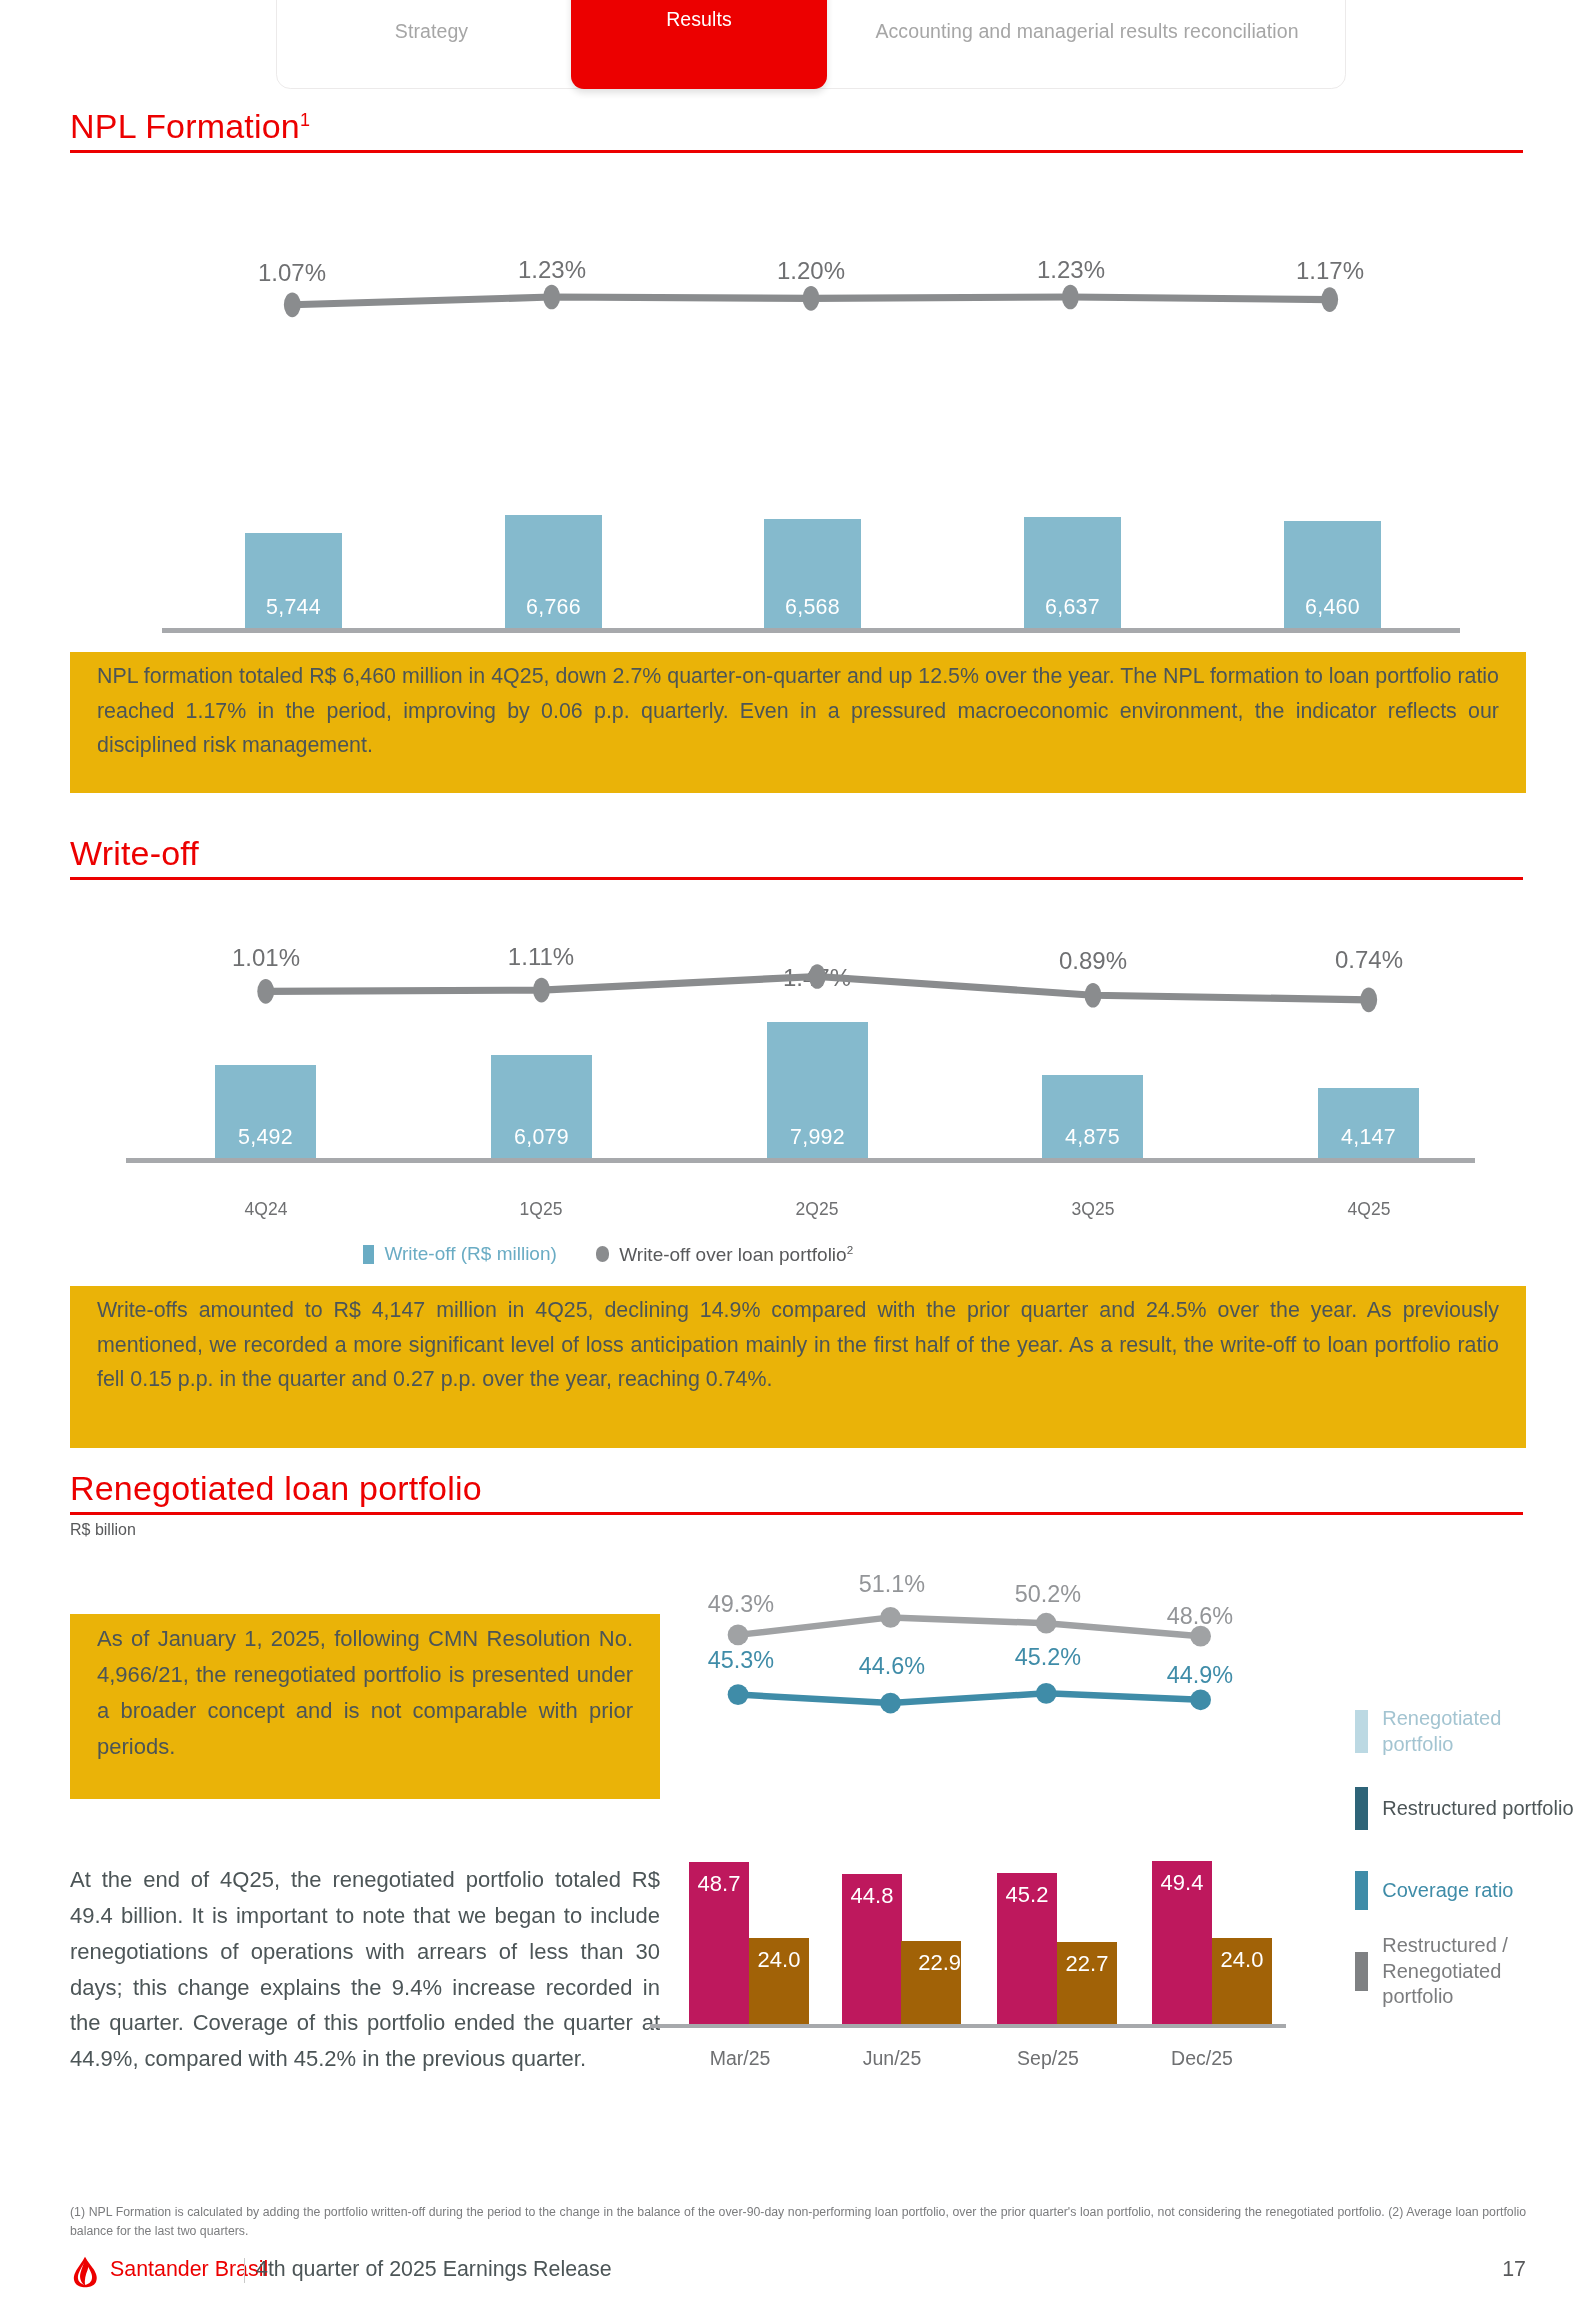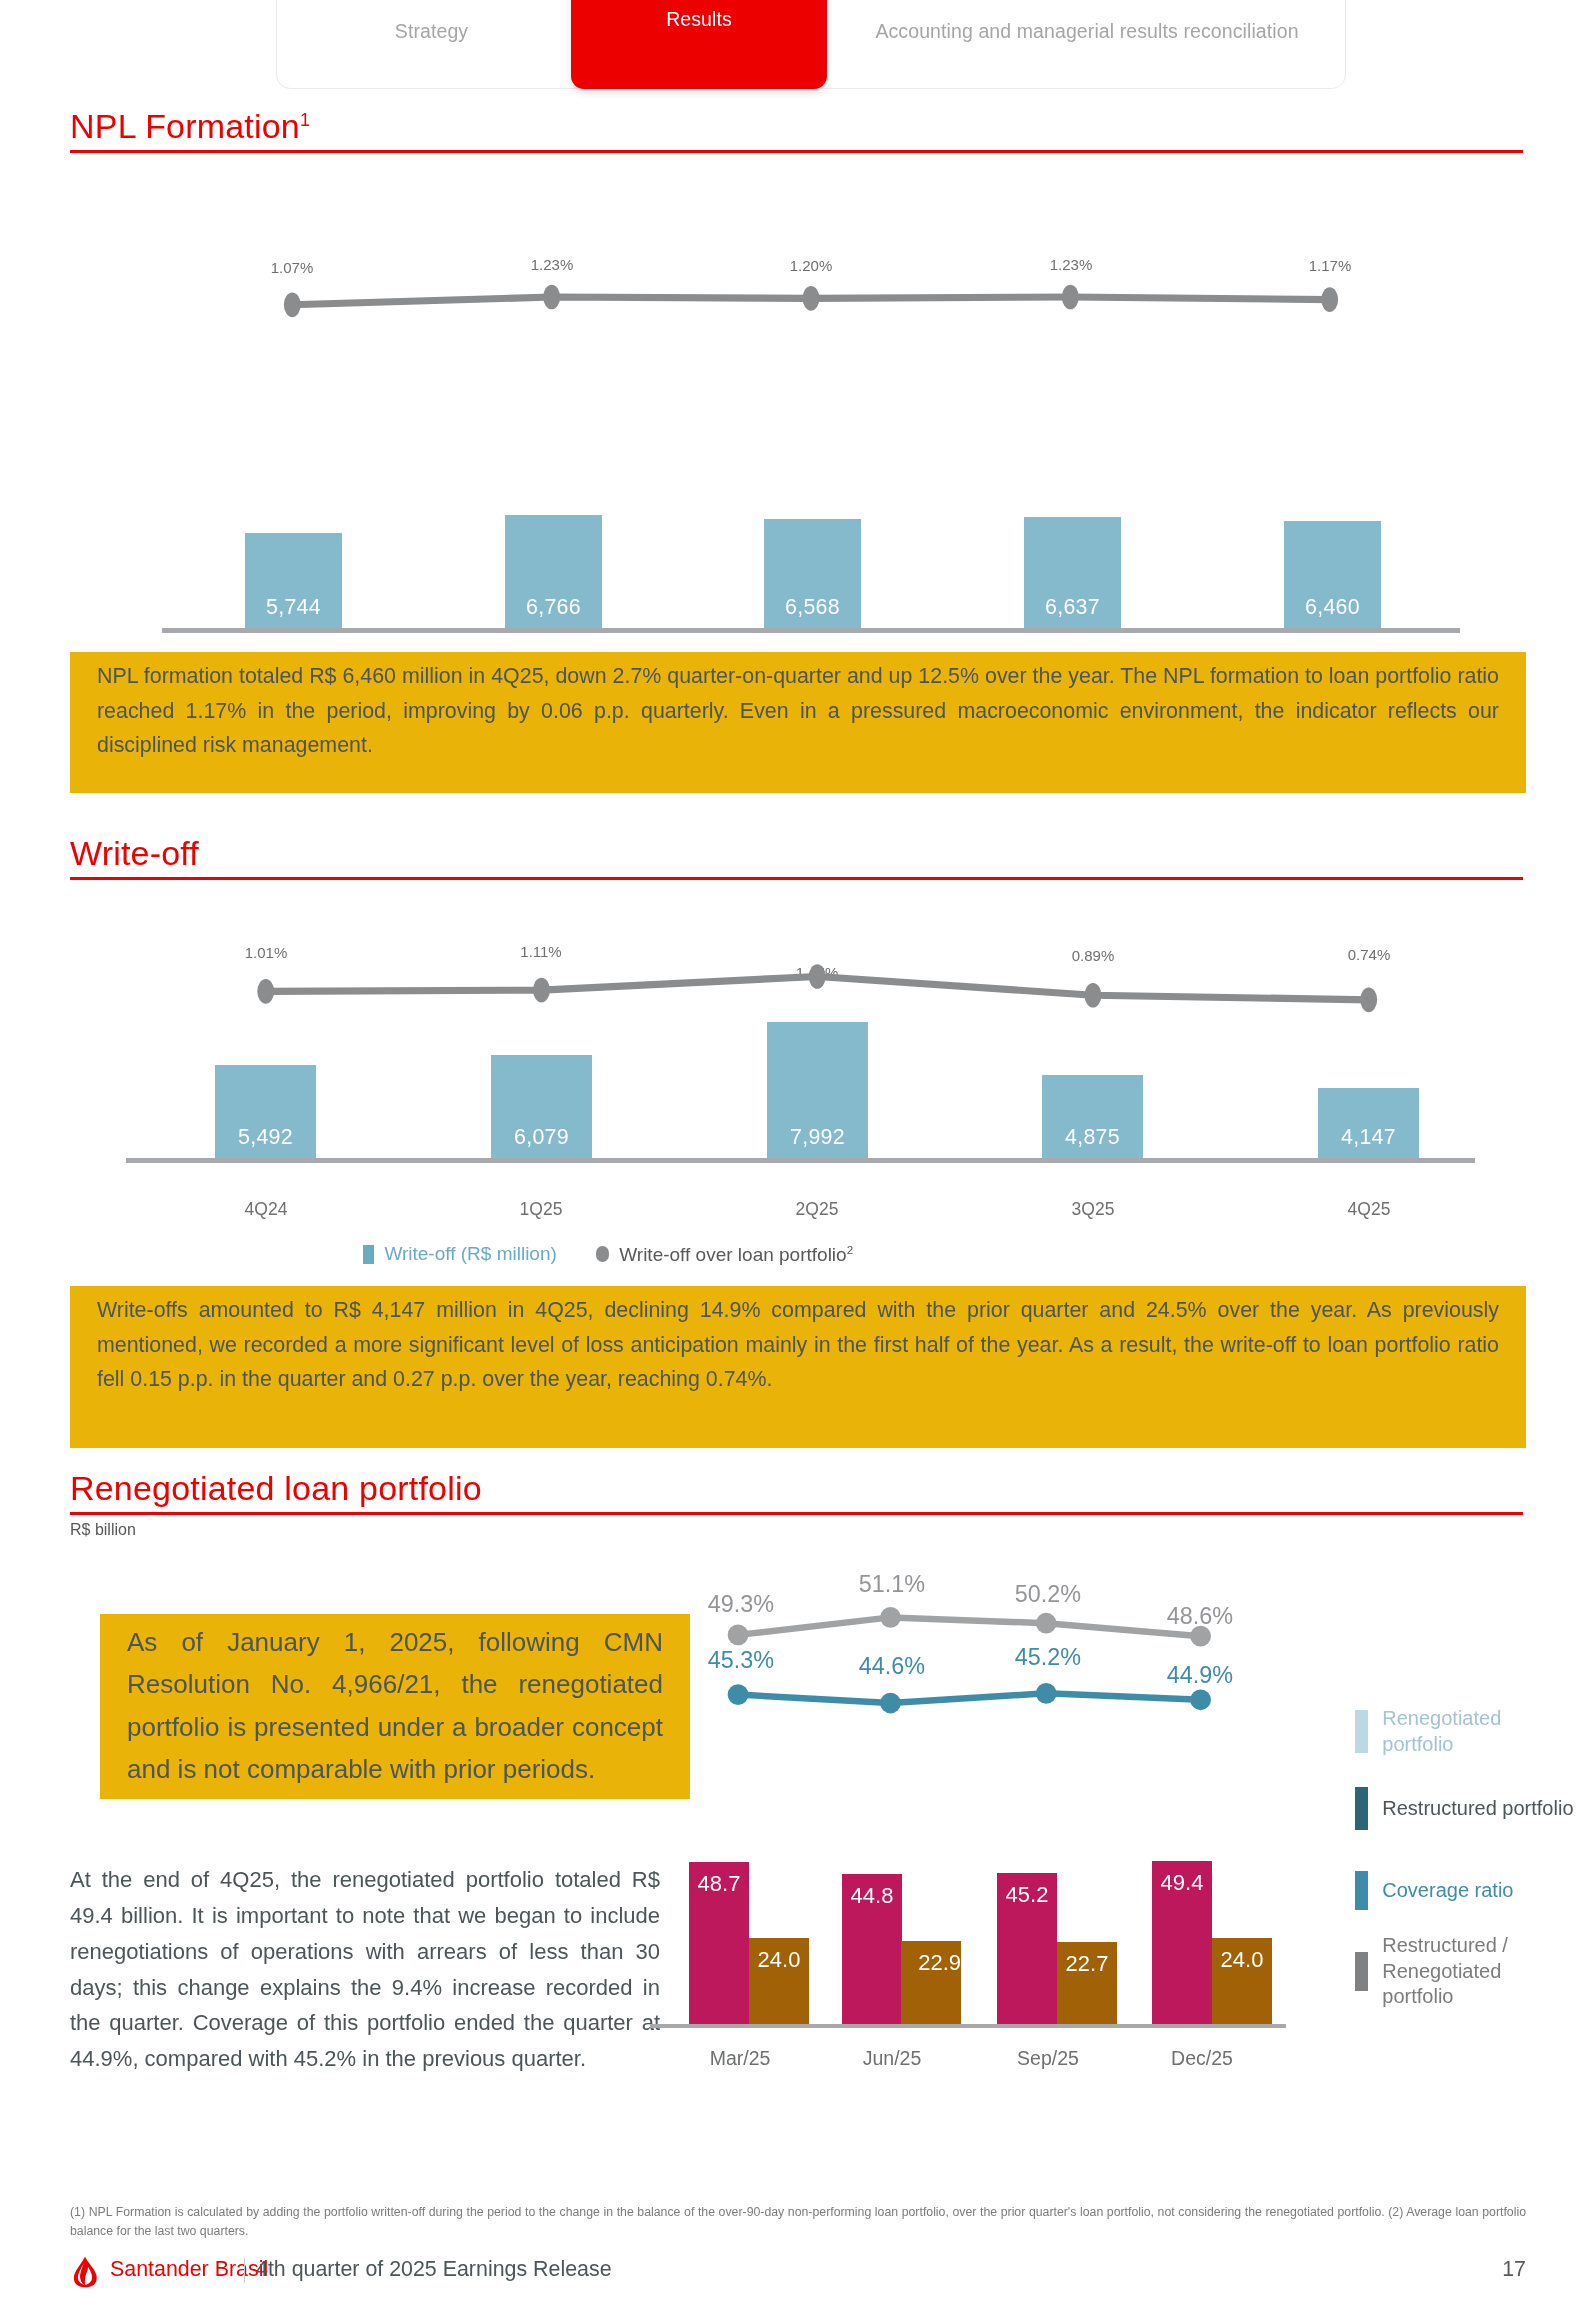--- a/index.html
+++ b/index.html
@@ -48,21 +48,21 @@
     position: absolute; background: #eab308; color: #4c5557;
     font-size: 21.4px; line-height: 1.62; text-align: justify;
     padding: 7px 27px;
   }
 
   
   .combo { position: absolute; }
   .combo .pcts { position: absolute; left: 0; top: 0; width: 100%; height: 100%; }
   .combo .pct {
     position: absolute; transform: translateX(-50%);
-    font-size: 15px; color: #6f7072; white-space: nowrap;
+    font-size: 24px; color: #6f7072; white-space: nowrap;
   }
   .combo svg.line-layer { position: absolute; left: 0; top: 0; overflow: visible; }
   .combo .bars { position: absolute; left: 0; bottom: 0; width: 100%; }
   .combo .bar {
     position: absolute; bottom: 0; background: #85bacd;
     display: flex; align-items: flex-end; justify-content: center;
   }
   .combo .bar span {
     color: #fff; font-size: 21.4px; padding-bottom: 9px; letter-spacing: 0.3px;
   }
@@ -280,21 +280,21 @@
 </div>
 
 <div class="note-box" style="left:70px; top:1286px; width:1456px; height:162px;">Write-offs amounted to R$ 4,147 million in 4Q25, declining 14.9% compared with the prior quarter and 24.5% over the year. As previously mentioned, we recorded a more significant level of loss anticipation mainly in the first half of the year. As a result, the write-off to loan portfolio ratio fell 0.15 p.p. in the quarter and 0.27 p.p. over the year, reaching 0.74%.</div>
 
 <div class="sec-head" style="top:1471px;">
   <div class="title">Renegotiated loan portfolio</div>
   <div class="rule"></div>
   <div class="sec-sub">R$ billion</div>
 </div>
 
-<div class="note-box" style="left:70px; top:1614px; width:590px; height:185px; font-size:26px; line-height:1.63;margin-left:30px;">As of January 1, 2025, following CMN Resolution No. 4,966/21, the renegotiated portfolio is presented under a broader concept and is not comparable with prior periods.</div>
+<div class="note-box" style="left:70px; top:1614px; width:590px; height:185px; font-size:22px; line-height:1.63;">As of January 1, 2025, following CMN Resolution No. 4,966/21, the renegotiated portfolio is presented under a broader concept and is not comparable with prior periods.</div>
 
 <div style="position:absolute; left:70px; top:1862px; width:590px; font-size:22px; line-height:1.63;
             color:#4c5557; text-align:justify;">At the end of 4Q25, the renegotiated portfolio totaled R$ 49.4 billion. It is important to note that we began to include renegotiations of operations with arrears of less than 30 days; this change explains the 9.4% increase recorded in the quarter. Coverage of this portfolio ended the quarter at 44.9%, compared with 45.2% in the previous quarter.</div>
 
 <div id="reneg-chart" style="left:662px; top:1583px; width:662px; height:519px;">
 
   <div class="pct grey" style="left:79px; top:7.8px;">49.3%</div>
   <div class="pct grey" style="left:230px; top:-11.7px;">51.1%</div>
   <div class="pct grey" style="left:386px; top:-1.9px;">50.2%</div>
   <div class="pct grey" style="left:538px; top:19.5px;">48.6%</div>

